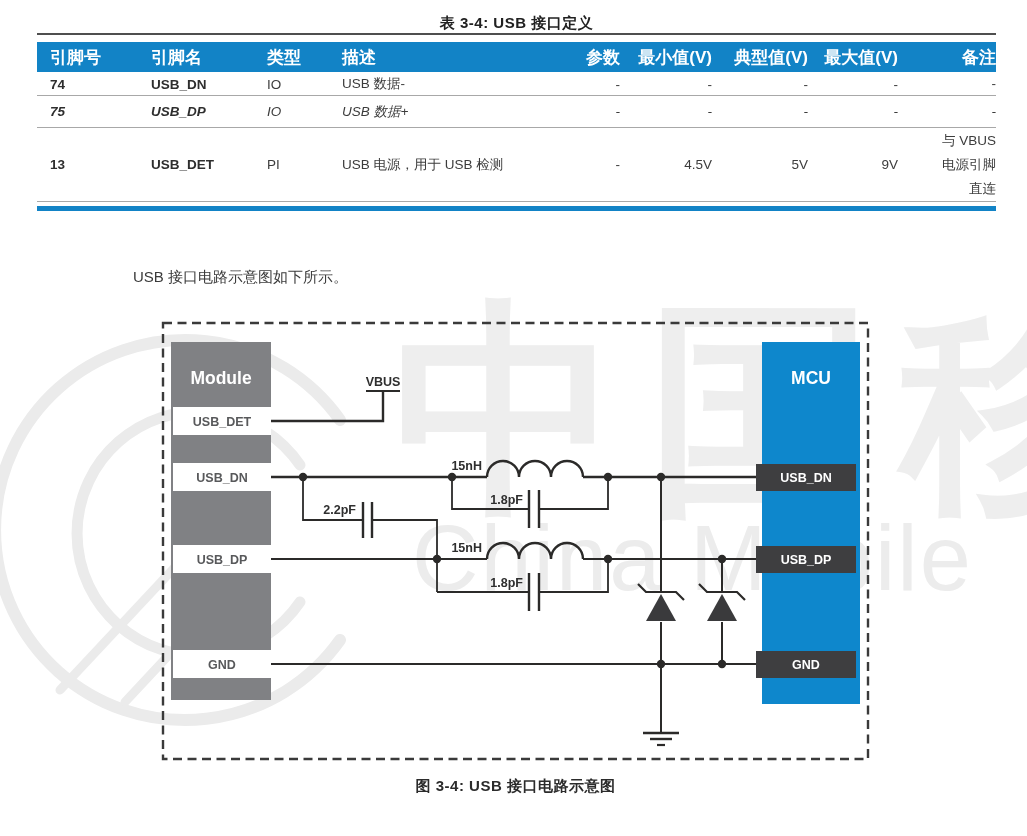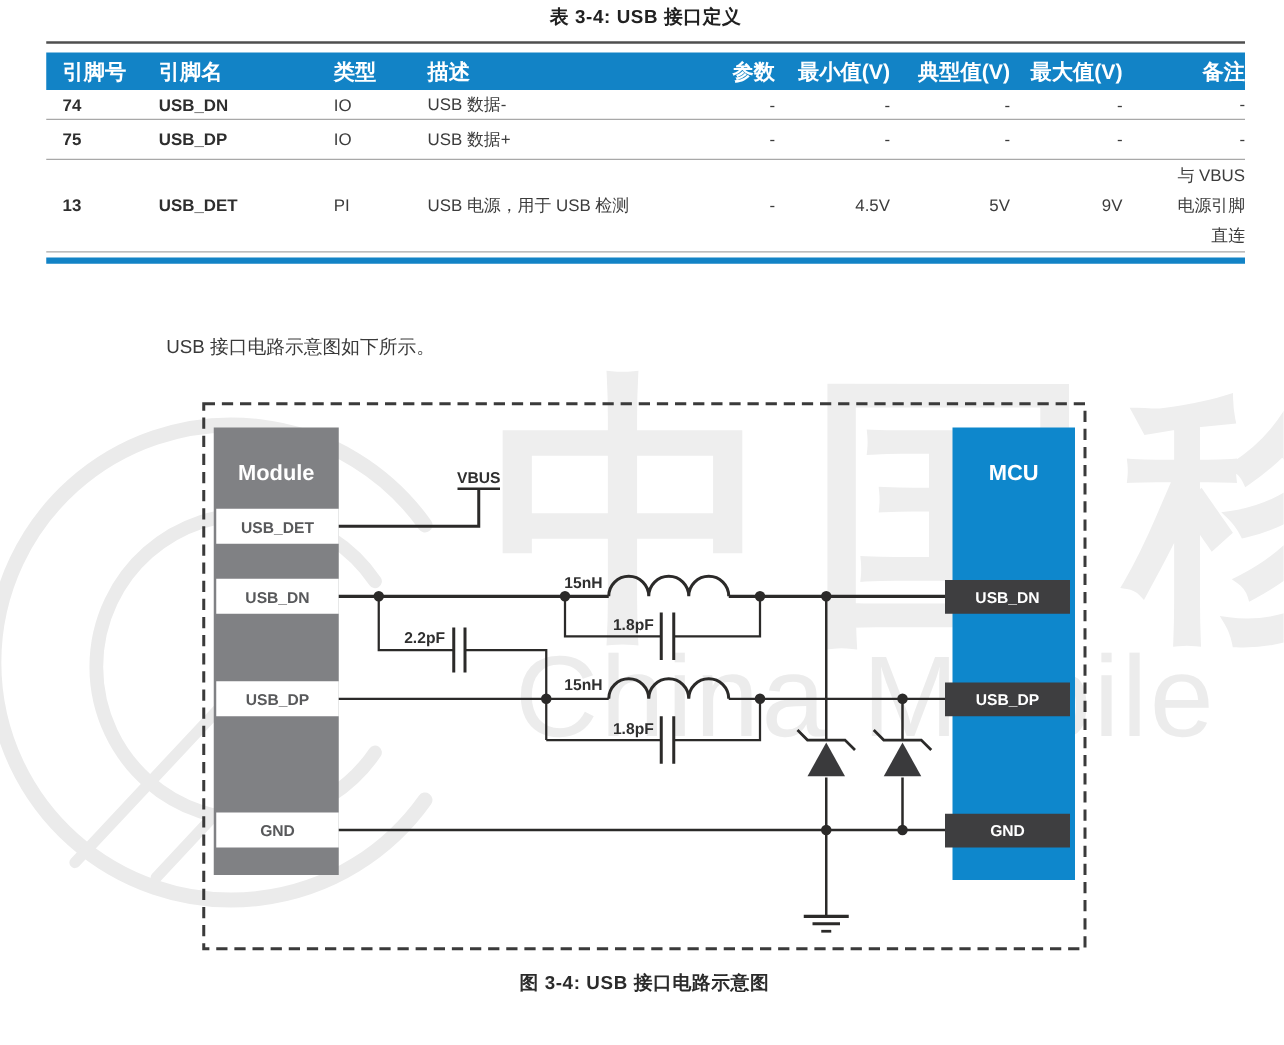--- a/index.html
+++ b/index.html
@@ -14,35 +14,35 @@
     position:absolute; left:393px; top:296px; font-size:228px; font-weight:bold;
     letter-spacing:26px; white-space:nowrap; line-height:1; color:#eeeeee;
   }
   .wm-en {
     position:absolute; left:412px; top:512px; font-size:92px; font-weight:normal;
     letter-spacing:2px; white-space:nowrap; line-height:1; color:#ececec;
   }
   .wm-swoosh { position:absolute; left:0; top:330px; }
   
   .table-title {
-    position:absolute; left:37px; top:4px; width:959px; text-align:center;
+    position:absolute; left:37px; top:14px; width:959px; text-align:center;
     font-size:15px; font-weight:bold; color:#212121; z-index:2; letter-spacing:0.5px;
   }
   .tbl { position:absolute; left:37px; top:33px; width:959px; border-top:2px solid #4f4f4f; z-index:2; }
   .thead {
     margin-top:7px; height:30px; background:#1283c6; color:#ffffff; font-weight:bold;
     display:grid; grid-template-columns:83px 138px 72px 210px 80px 92px 96px 90px 1fr;
     align-items:center; font-size:17px;
   }
   .trow {
     display:grid; grid-template-columns:83px 138px 72px 210px 80px 92px 96px 90px 1fr;
     align-items:center; font-size:13.5px; color:#3c3c3c; border-bottom:1px solid #a8a8a8;
   }
-  .r1 { height:24px; } .r2 { height:32px; } .r3 { height:74px; }
-  .c1 { padding-left:13px; } .c2 { padding-left:7px; } .c3 { padding-left:9px; } .c4 { padding-left:12px; }
+  .r1 { height:24px; } .r2 { height:32px;font-style:italic; } .r3 { height:74px; }
+  .c1 { padding-left:13px; } .c2 { padding-left:7px;margin-left:24px; } .c3 { padding-left:9px; } .c4 { padding-left:12px; }
   .c5,.c6,.c7,.c8,.c9 { text-align:right; }
   .trow .c9 { white-space:pre-line; line-height:24px; }
   .b { font-weight:bold; color:#2e2e2e; }
   .tbl-gap { height:4px; }
   .tbl-bar { height:5px; background:#1283c6; }
   
   .para { position:absolute; left:133px; top:268px; font-size:15px; color:#3a3a3a; z-index:2; }
   .fig-caption {
     position:absolute; left:0; top:777px; width:1031px; text-align:center;
     font-size:15px; font-weight:bold; color:#2b2b2b; z-index:2; letter-spacing:0.5px;

